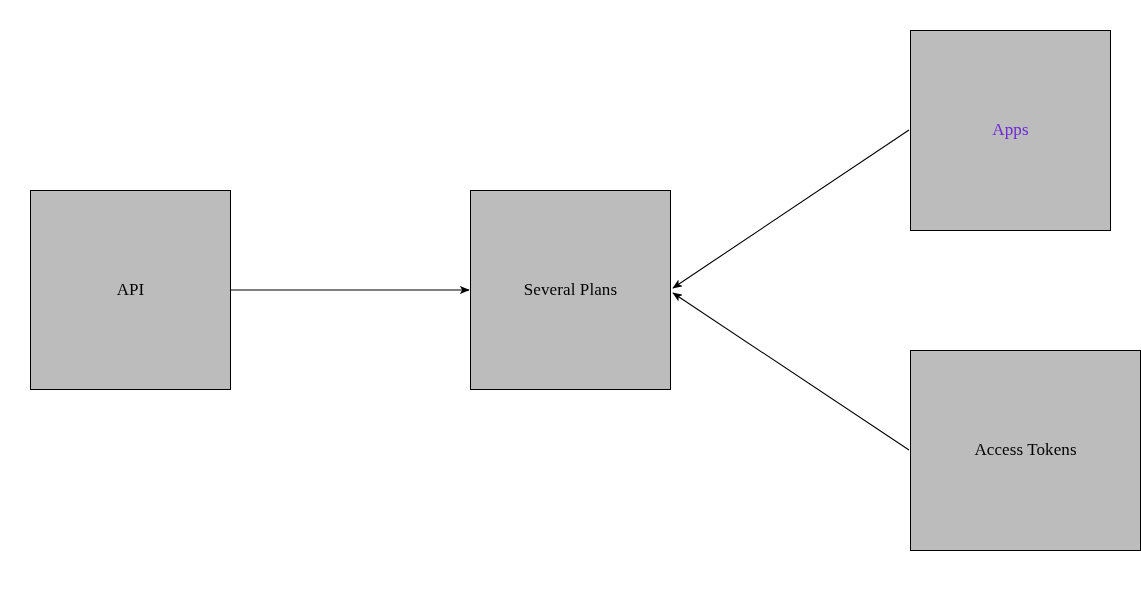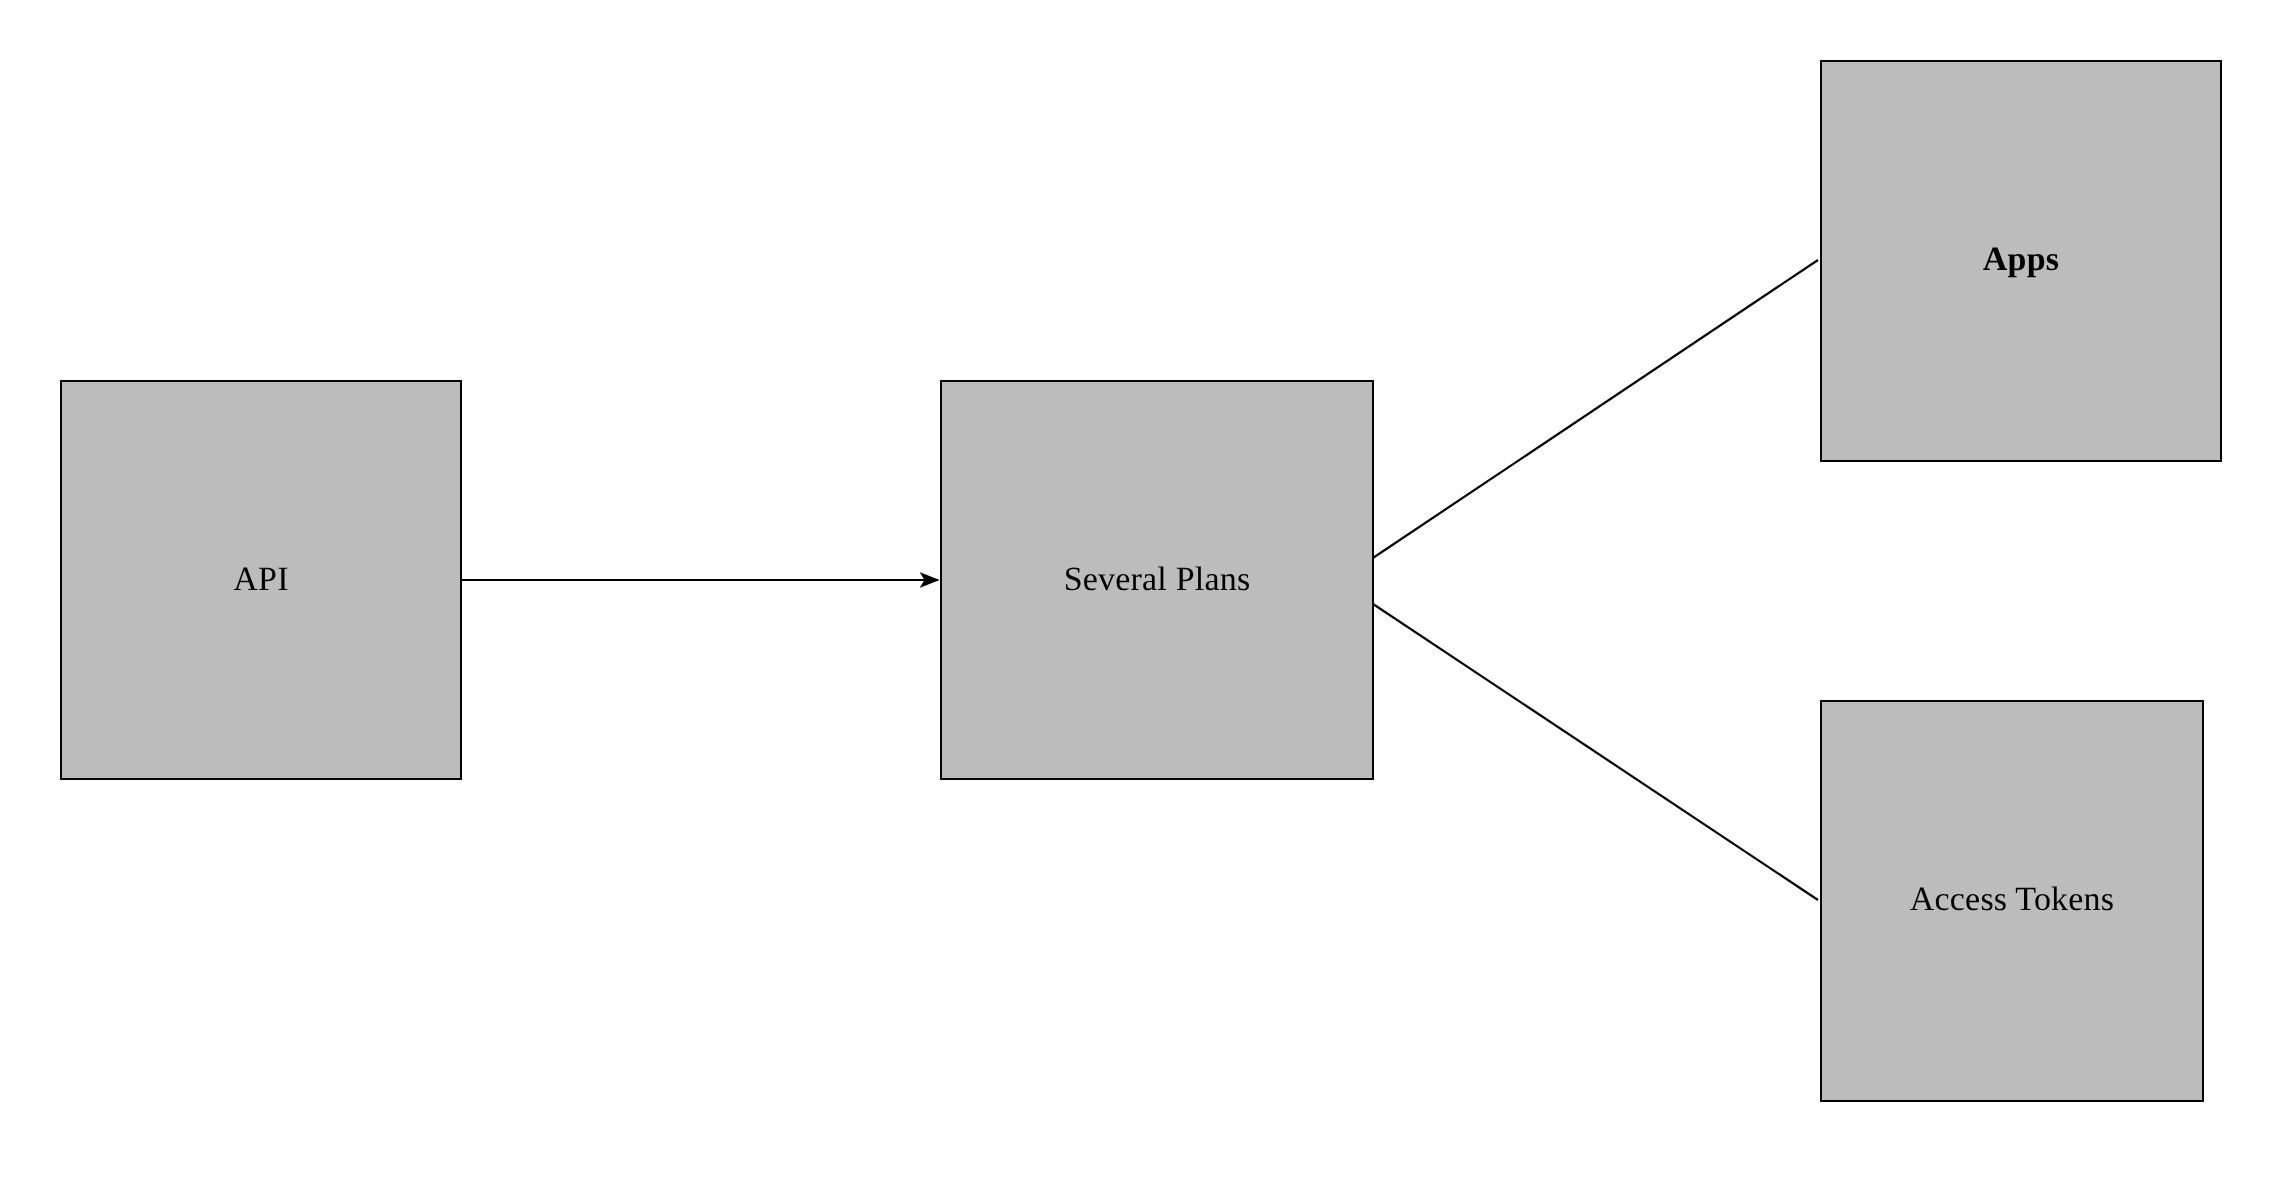--- a/index.html
+++ b/index.html
@@ -59,25 +59,25 @@
 
     <line id="edge-0" stroke="#000000" stroke-width="1.1" marker-end="url(#arrowhead)" x1="231" y1="290" x2="469" y2="290"></line>
     <line id="edge-1" stroke="#000000" stroke-width="1.1" marker-end="url(#arrowhead)" x1="909" y1="130" x2="673" y2="288"></line>
     <line id="edge-2" stroke="#000000" stroke-width="1.1" marker-end="url(#arrowhead)" x1="909" y1="450" x2="673" y2="293"></line>
   </svg>
 
   <div class="node" id="node-0" style="left: 30px; top: 190px; width: 201px; height: 200px; background: rgb(188, 188, 188); border-color: rgb(0, 0, 0);">
     <span class="node-label" style="color: rgb(0, 0, 0); text-align: center;">API</span>
   </div>
 
-  <div class="node" id="node-1" style="left: 470px; top: 190px; width: 217px; height: 200px; background: rgb(188, 188, 188); border-color: rgb(0, 0, 0);">
+  <div class="node" id="node-1" style="left: 470px; top: 190px; width: 201px; height: 200px; background: rgb(188, 188, 188); border-color: rgb(0, 0, 0);">
     <span class="node-label" style="color: rgb(0, 0, 0);">Several Plans</span>
   </div>
 
   <div class="node" id="node-2" style="left: 910px; top: 30px; width: 201px; height: 201px; background: rgb(188, 188, 188); border-color: rgb(0, 0, 0);">
-    <span class="node-label" style="color: #000000; font-weight: bold;">Apps</span>
+    <span class="node-label" style="color: #6d28d9;">Apps</span>
   </div>
 
-  <div class="node" id="node-3" style="left: 910px; top: 350px; width: 192px; height: 201px; background: rgb(188, 188, 188); border-color: rgb(0, 0, 0); justify-content: center;">
+  <div class="node" id="node-3" style="left: 910px; top: 350px; width: 231px; height: 201px; background: rgb(188, 188, 188); border-color: rgb(0, 0, 0); justify-content: center;">
     <span class="node-label" style="color: rgb(0, 0, 0);">Access Tokens</span>
   </div>
 
 </div>
 
 </body></html>

